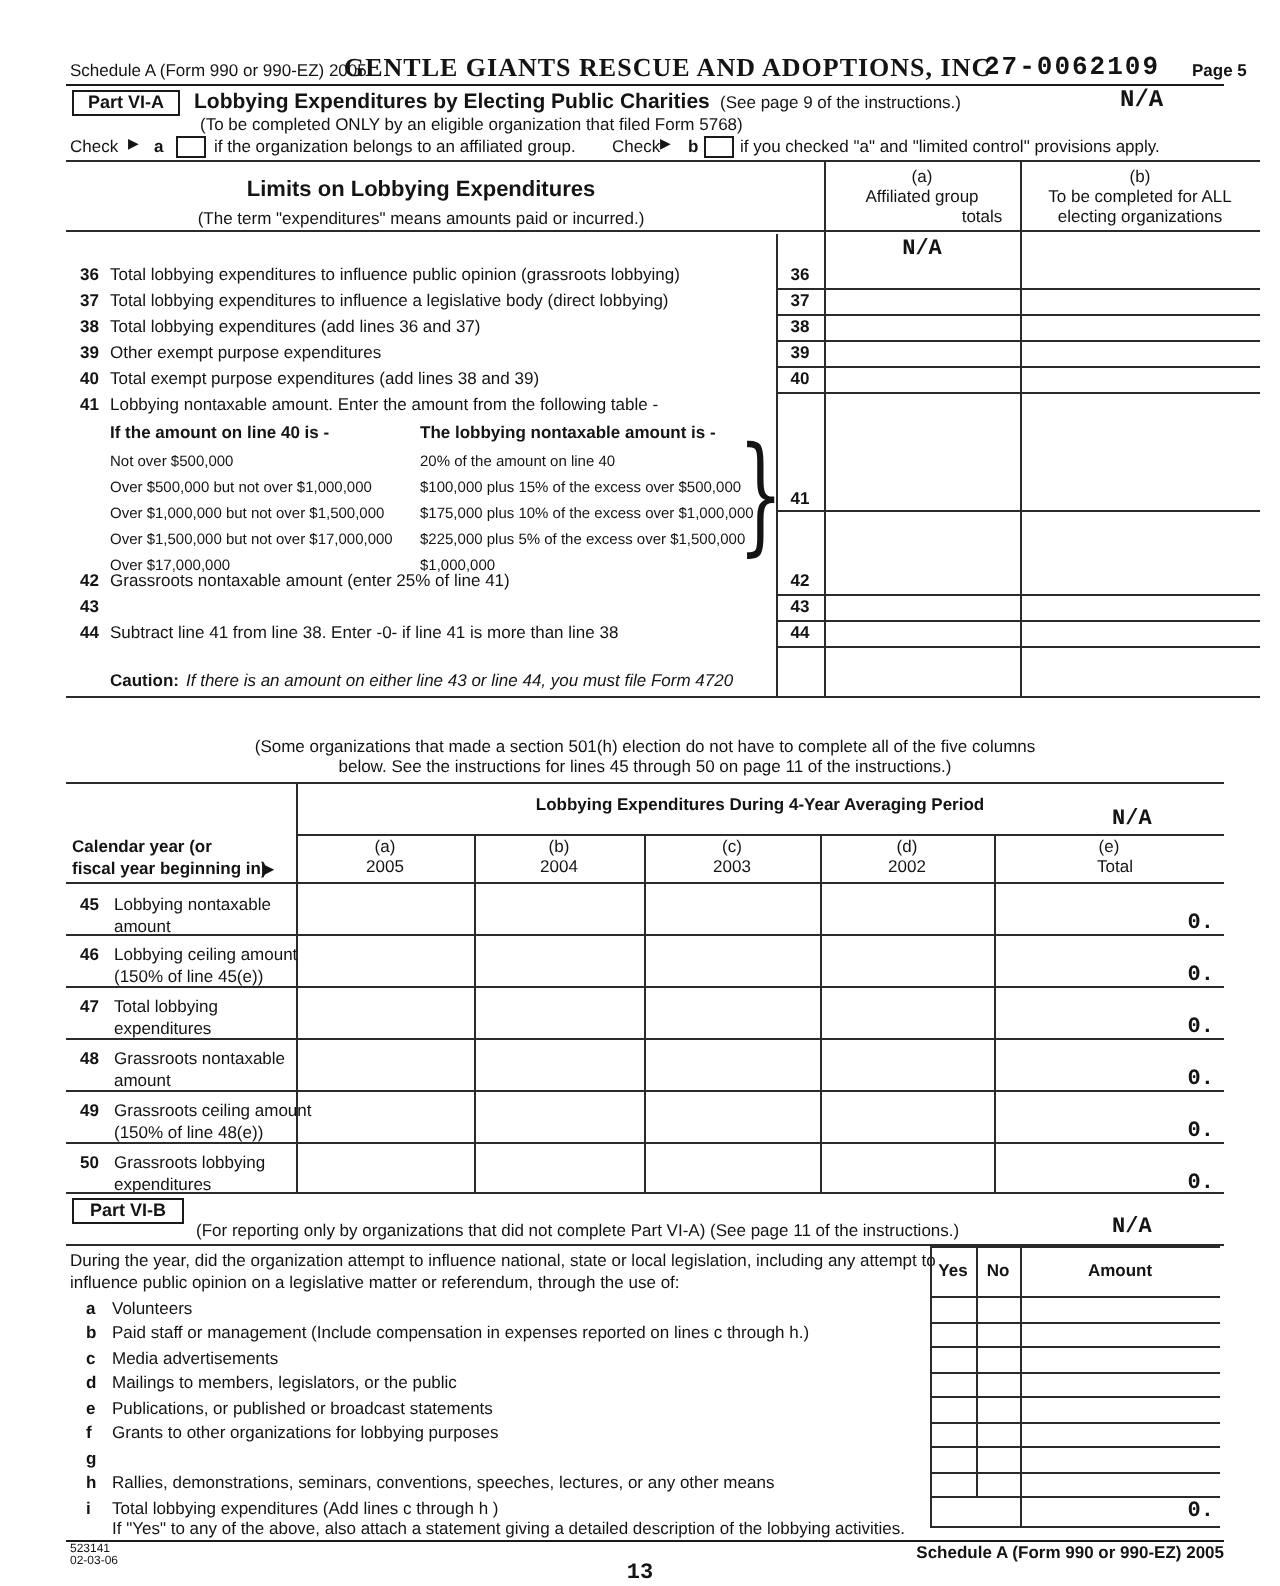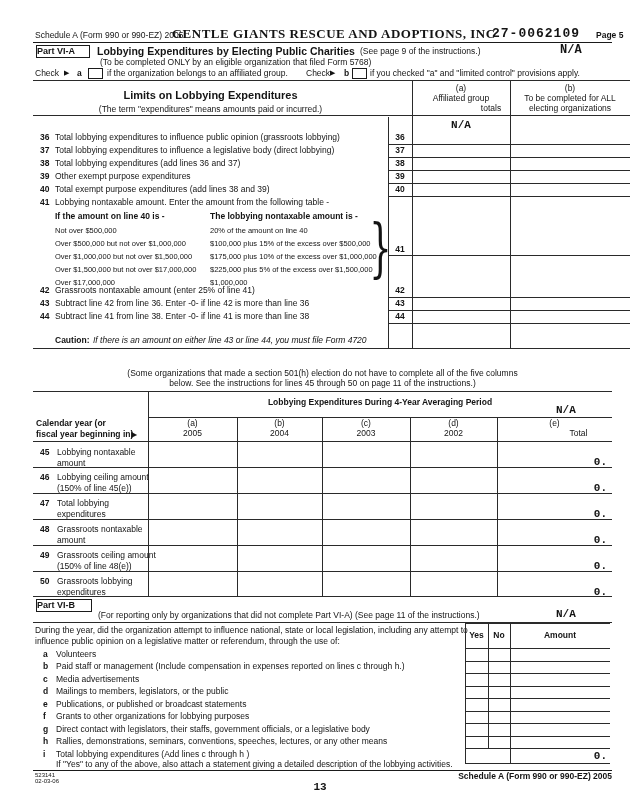--- a/index.html
+++ b/index.html
@@ -8,21 +8,21 @@
   .t{position:absolute;font-size:8.5px;line-height:1.15;white-space:nowrap;}
   .b{font-weight:bold;}
   .i{font-style:italic;}
   .c{text-align:center;}
   .r{text-align:right;}
   .mono{font-family:"Liberation Mono","DejaVu Sans Mono",monospace;font-weight:bold;}
   .hl{position:absolute;height:0;border-top:1px solid #2a2a2a;}
   .hl2{position:absolute;height:0;border-top:1.5px solid #1a1a1a;}
   .vl{position:absolute;width:0;border-left:1px solid #2a2a2a;}
   .cb{position:absolute;width:13px;height:9px;border:1px solid #1a1a1a;background:#fff;}
-  .pbox{position:absolute;border:1.5px solid #1a1a1a;font-weight:bold;
+  .pbox{position:absolute;border:1.5px solid #1a1a1a;font-weight:bold;text-align:center;
         font-size:9px;line-height:11px;}
   .brace{position:absolute;font-family:"DejaVu Serif",serif;font-weight:400;
          transform:scale(.55,1);transform-origin:center;}
 </style>
 </head>
 <body>
 
 <div class="page">
 
   <div class="t" style="left:35px;top:31px;">Schedule A (Form 990 or 990-EZ) 2005</div>
@@ -109,21 +109,20 @@
   <div class="brace" style="left:360px;top:219px;font-size:64px;line-height:58px;">}</div>
   <div class="t b c" style="left:388px;top:245px;width:24px;">41</div>
   <div class="hl" style="left:388px;top:255px;width:242px;"></div>
 
   <div class="t b" style="left:40px;top:286px;">42</div>
   <div class="t" style="left:55px;top:286px;">Grassroots nontaxable amount (enter 25% of line 41)</div>
   <div class="t b c" style="left:388px;top:286px;width:24px;">42</div>
   <div class="hl" style="left:388px;top:297px;width:242px;"></div>
 
   <div class="t b" style="left:40px;top:299px;">43</div>
-  <div class="t" style="left:55px;top:299px;">Subtract line 42 from line 36. Enter -0- if line 42 is more than line 36</div>
   <div class="t b c" style="left:388px;top:299px;width:24px;">43</div>
   <div class="hl" style="left:388px;top:310px;width:242px;"></div>
 
   <div class="t b" style="left:40px;top:312px;">44</div>
   <div class="t" style="left:55px;top:312px;">Subtract line 41 from line 38. Enter -0- if line 41 is more than line 38</div>
   <div class="t b c" style="left:388px;top:312px;width:24px;">44</div>
   <div class="hl" style="left:388px;top:323px;width:242px;"></div>
 
   <div class="t b" style="left:55px;top:336px;">Caution:</div>
   <div class="t i" style="left:93px;top:336px;">If there is an amount on either line 43 or line 44, you must file Form 4720</div>
@@ -149,21 +148,21 @@
 
   <div class="t c" style="left:148px;top:419px;width:89px;">(a)</div>
   <div class="t c" style="left:148px;top:429px;width:89px;">2005</div>
   <div class="t c" style="left:237px;top:419px;width:85px;">(b)</div>
   <div class="t c" style="left:237px;top:429px;width:85px;">2004</div>
   <div class="t c" style="left:322px;top:419px;width:88px;">(c)</div>
   <div class="t c" style="left:322px;top:429px;width:88px;">2003</div>
   <div class="t c" style="left:410px;top:419px;width:87px;">(d)</div>
   <div class="t c" style="left:410px;top:429px;width:87px;">2002</div>
   <div class="t c" style="left:497px;top:419px;width:115px;">(e)</div>
-  <div class="t c" style="left:521px;top:429px;width:115px;">Total</div>
+  <div class="t c" style="left:500px;top:429px;width:115px;">Total</div>
   <div class="hl" style="left:33px;top:441px;width:579px;"></div>
 
   <div class="t b" style="left:40px;top:448px;">45</div>
   <div class="t" style="left:57px;top:448px;">Lobbying nontaxable</div>
   <div class="t" style="left:57px;top:459px;">amount</div>
   <div class="t mono r" style="left:497px;top:456px;width:110px;font-size:11px;">0.</div>
   <div class="hl" style="left:33px;top:467px;width:579px;"></div>
 
   <div class="t b" style="left:40px;top:473px;">46</div>
   <div class="t" style="left:57px;top:473px;">Lobbying ceiling amount</div>
@@ -227,21 +226,20 @@
   <div class="t" style="left:56px;top:662px;">Paid staff or management (Include compensation in expenses reported on lines c through h.)</div>
   <div class="t b" style="left:43px;top:675px;">c</div>
   <div class="t" style="left:56px;top:675px;">Media advertisements</div>
   <div class="t b" style="left:43px;top:687px;">d</div>
   <div class="t" style="left:56px;top:687px;">Mailings to members, legislators, or the public</div>
   <div class="t b" style="left:43px;top:700px;">e</div>
   <div class="t" style="left:56px;top:700px;">Publications, or published or broadcast statements</div>
   <div class="t b" style="left:43px;top:712px;">f</div>
   <div class="t" style="left:56px;top:712px;">Grants to other organizations for lobbying purposes</div>
   <div class="t b" style="left:43px;top:725px;">g</div>
-  <div class="t" style="left:56px;top:725px;">Direct contact with legislators, their staffs, government officials, or a legislative body</div>
   <div class="t b" style="left:43px;top:737px;">h</div>
   <div class="t" style="left:56px;top:737px;">Rallies, demonstrations, seminars, conventions, speeches, lectures, or any other means</div>
   <div class="t b" style="left:43px;top:750px;">i</div>
   <div class="t" style="left:56px;top:750px;">Total lobbying expenditures (Add lines c through h )</div>
   <div class="t mono r" style="left:510px;top:750px;width:97px;font-size:11px;">0.</div>
 
   <div class="t" style="left:56px;top:760px;">If "Yes" to any of the above, also attach a statement giving a detailed description of the lobbying activities.</div>
 
   <div class="hl2" style="left:33px;top:770px;width:579px;"></div>
   <div class="t" style="left:35px;top:772px;font-size:6px;">523141</div>

